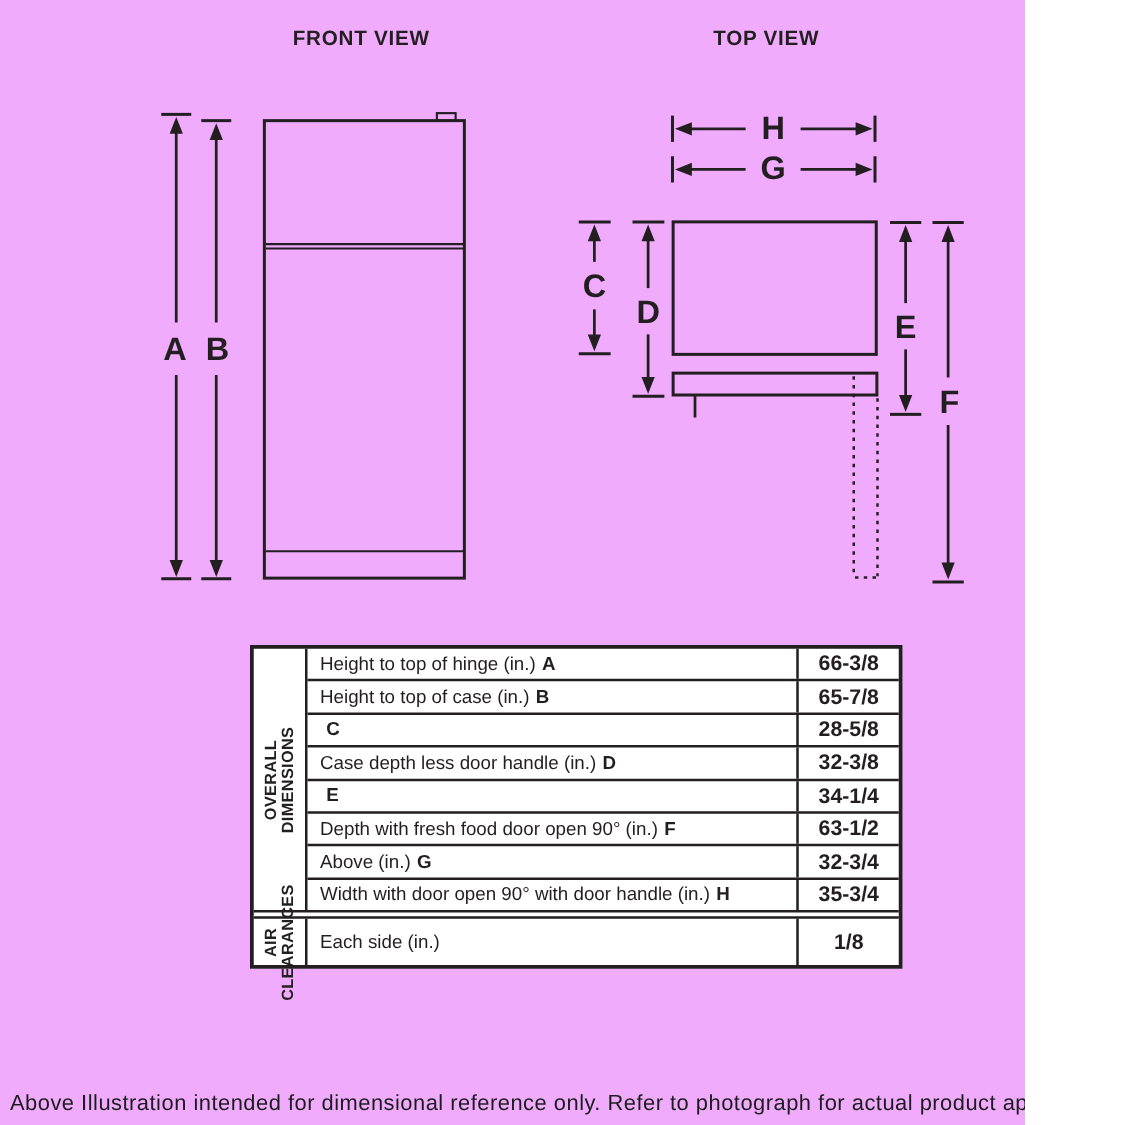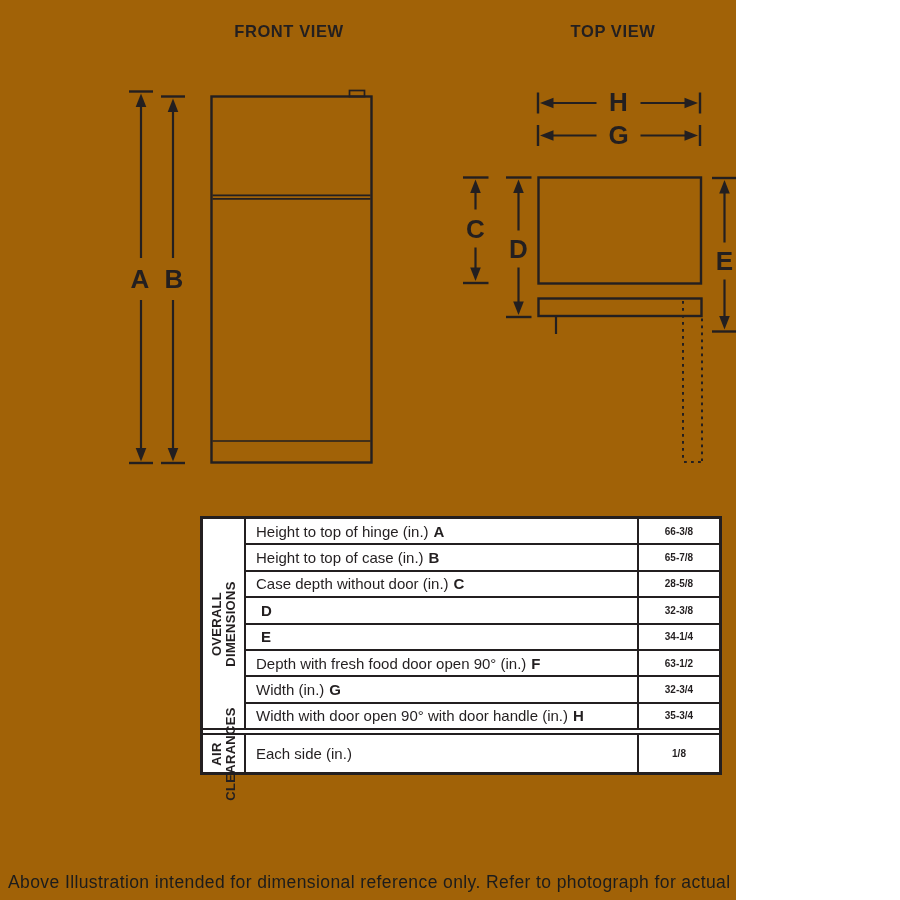--- a/index.html
+++ b/index.html
@@ -1,20 +1,20 @@
 <!DOCTYPE html>
 <html><head>
 <meta charset="utf-8">
 <style>
   html, body { margin: 0; padding: 0; background: #ffffff; }
   .canvas {
     position: relative;
-    width: 736px;
+    width: 820px;
     height: 900px;
-    background: #a16207;
+    background: #f0abfc;
     font-family: "Liberation Sans", sans-serif;
     color: #231f20;
     overflow: hidden;
   }
 
   
   .diagram {
     position: absolute;
     left: 0; top: 0;
     width: 900px; height: 515px;
@@ -71,21 +71,21 @@
     display: flex; align-items: center;
     padding-left: 10px;
     font-size: 15px;
     border-right: 2.4px solid #231f20;
     white-space: nowrap; overflow: hidden;
   }
   .t-letter { font-weight: bold; margin-left: 5px; }
   .t-value {
     width: 80px;
     display: flex; align-items: center; justify-content: center;
-    font-weight: bold; font-size: 10px;
+    font-weight: bold; font-size: 17px;
   }
   .t-divider {
     height: 3px;
     border-top: 2.4px solid #231f20;
     border-bottom: 2.4px solid #231f20;
   }
 
   
   .footnote {
     position: absolute;
@@ -225,47 +225,47 @@
         </div>
         <div class="t-row">
           <div class="t-label">
               <span>Height to top of case (in.)</span>
               <span class="t-letter">B</span>
             </div>
           <div class="t-value">65-7/8</div>
         </div>
         <div class="t-row">
           <div class="t-label">
-              <span>Case depth without door (in.)</span>
               <span class="t-letter">C</span>
             </div>
           <div class="t-value">28-5/8</div>
         </div>
         <div class="t-row">
           <div class="t-label">
+              <span>Case depth less door handle (in.)</span>
               <span class="t-letter">D</span>
             </div>
           <div class="t-value">32-3/8</div>
         </div>
         <div class="t-row">
           <div class="t-label">
               <span class="t-letter">E</span>
             </div>
           <div class="t-value">34-1/4</div>
         </div>
         <div class="t-row">
           <div class="t-label">
               <span>Depth with fresh food door open 90° (in.)</span>
               <span class="t-letter">F</span>
             </div>
           <div class="t-value">63-1/2</div>
         </div>
         <div class="t-row">
           <div class="t-label">
-              <span>Width (in.)</span>
+              <span>Above (in.)</span>
               <span class="t-letter">G</span>
             </div>
           <div class="t-value">32-3/4</div>
         </div>
         <div class="t-row">
           <div class="t-label">
               <span>Width with door open 90° with door handle (in.)</span>
               <span class="t-letter">H</span>
             </div>
           <div class="t-value">35-3/4</div>

